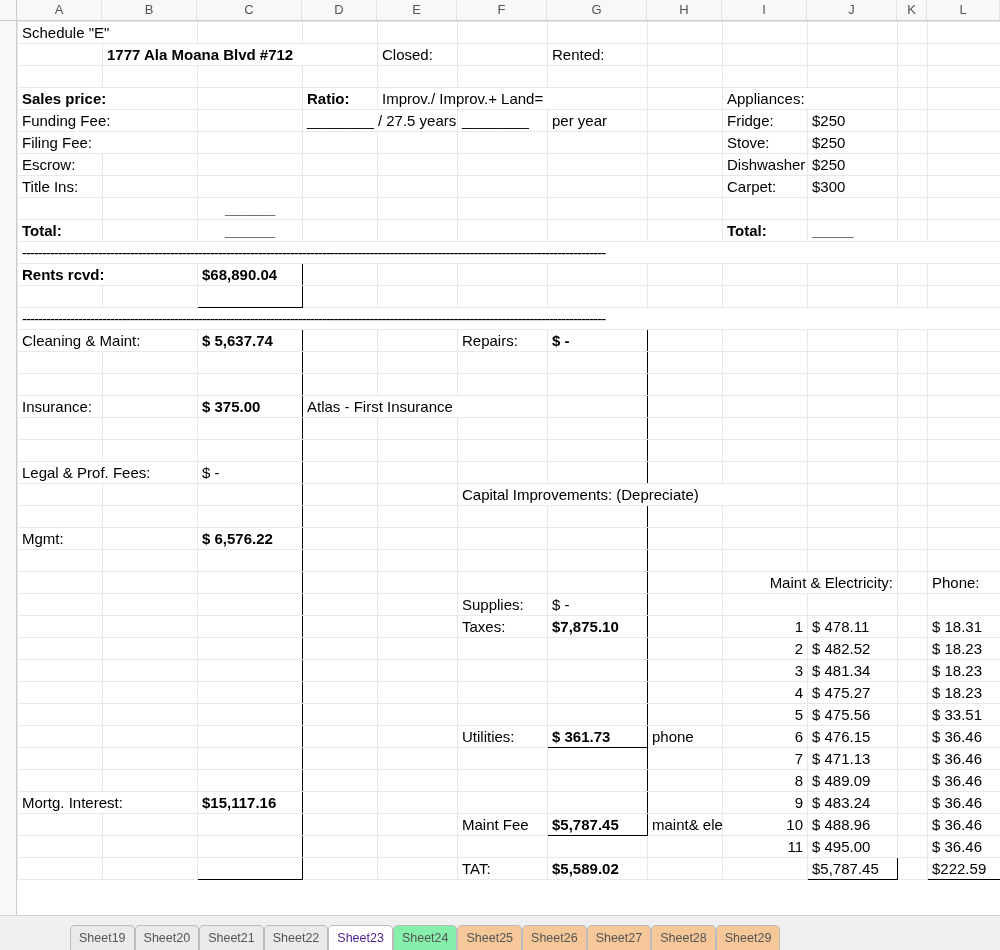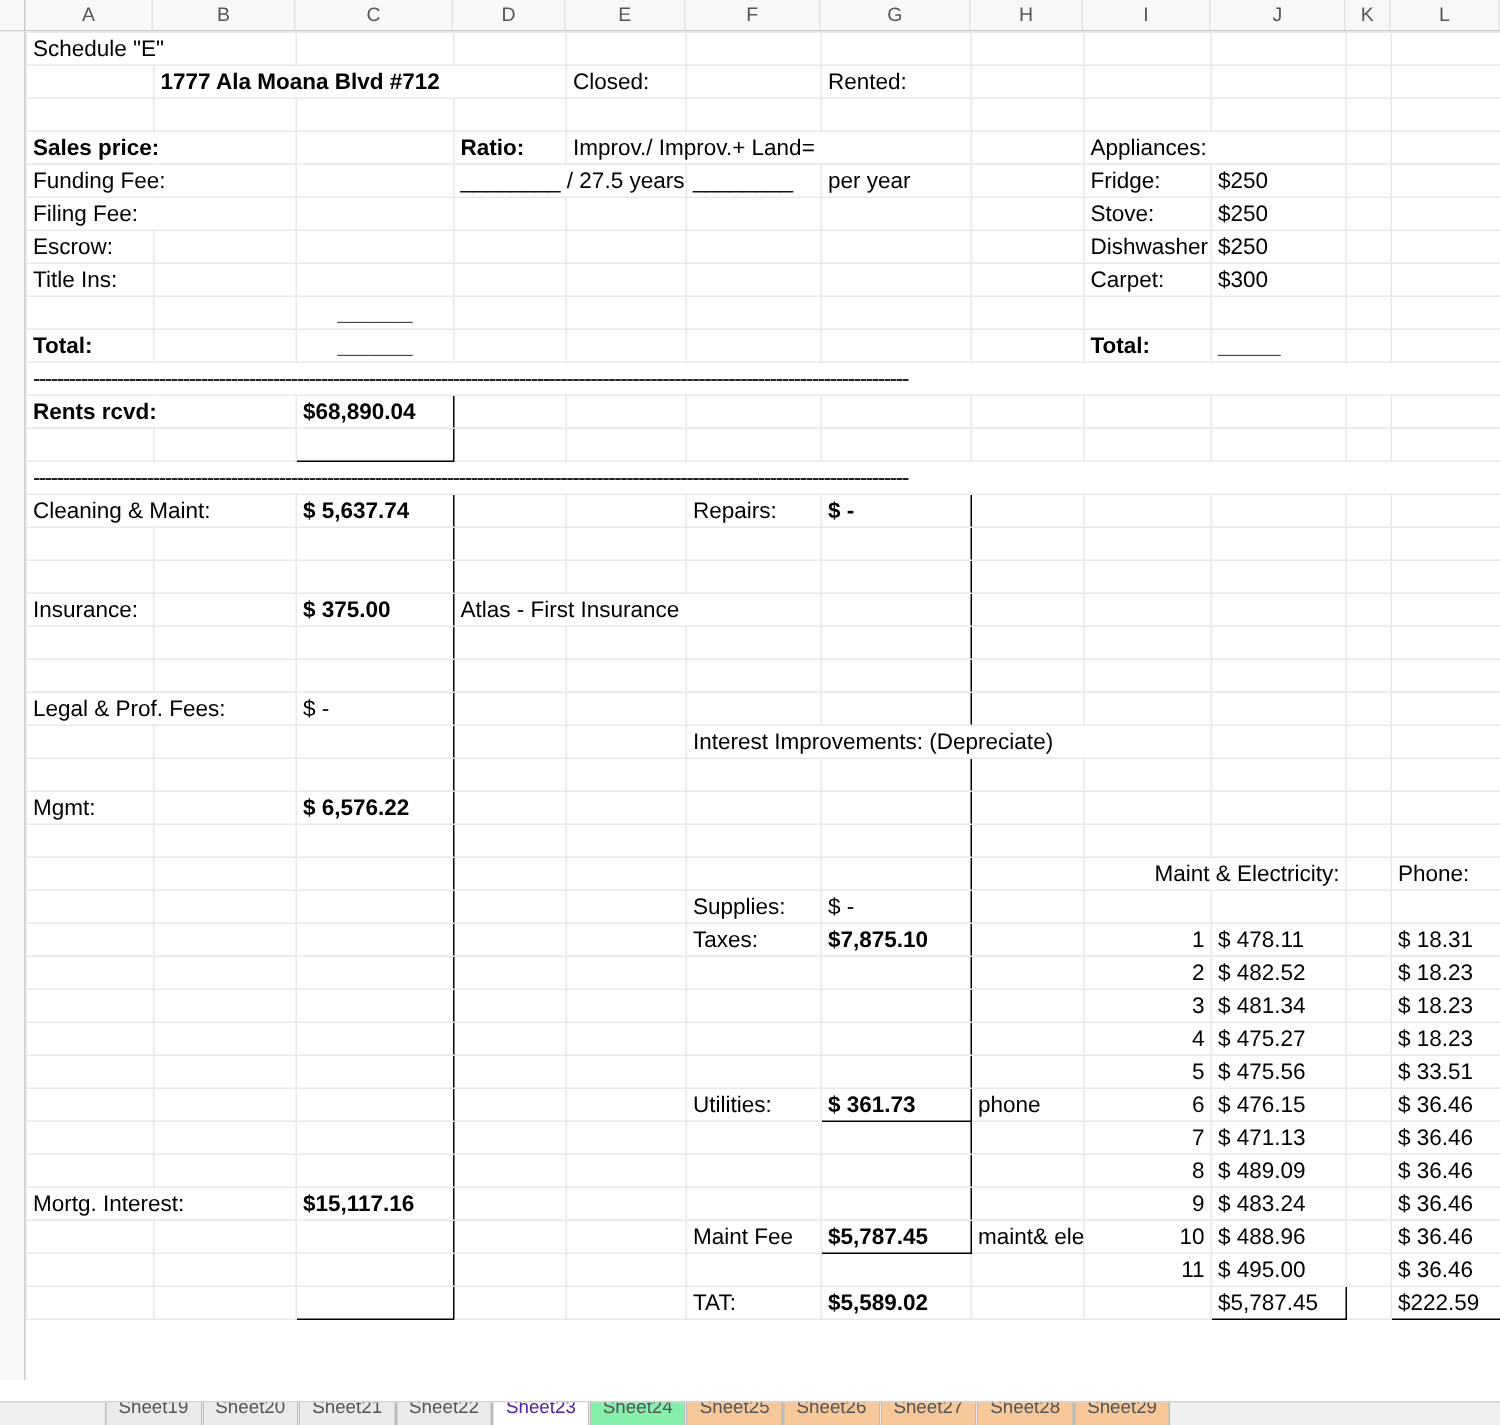--- a/index.html
+++ b/index.html
@@ -75,21 +75,21 @@
   .bt { border-top: 1.5px solid #000 !important; }
   .bb { border-bottom: 1.5px solid #000 !important; }
   .bl { border-left: 1.5px solid #000 !important; }
   .br { border-right: 1.5px solid #000 !important; }
   
   .tabstrip {
     position: absolute;
     left: 0;
     bottom: 0;
     width: 1000px;
-    height: 16px;
+    height: 35px;
     background: #f0f0f0;
     border-top: 1px solid #d0d0d0;
     display: flex;
     align-items: flex-end;
     padding-left: 70px;
     box-sizing: border-box;
     overflow: hidden;
   }
   .tab {
     height: 24px;
@@ -432,21 +432,21 @@
               <td></td>
               <td></td>
         </tr>
 
         <tr>
           <td></td>
               <td></td>
               <td class="bl br"></td>
               <td></td>
               <td></td>
-          <td colspan="4"><span>Interest Improvements: (Depreciate)</span></td>
+          <td colspan="4"><span>Capital Improvements: (Depreciate)</span></td>
           <td></td>
               <td></td>
               <td></td>
         </tr>
 
         <tr>
               <td></td>
               <td></td>
               <td class="bl br"></td>
               <td></td>

